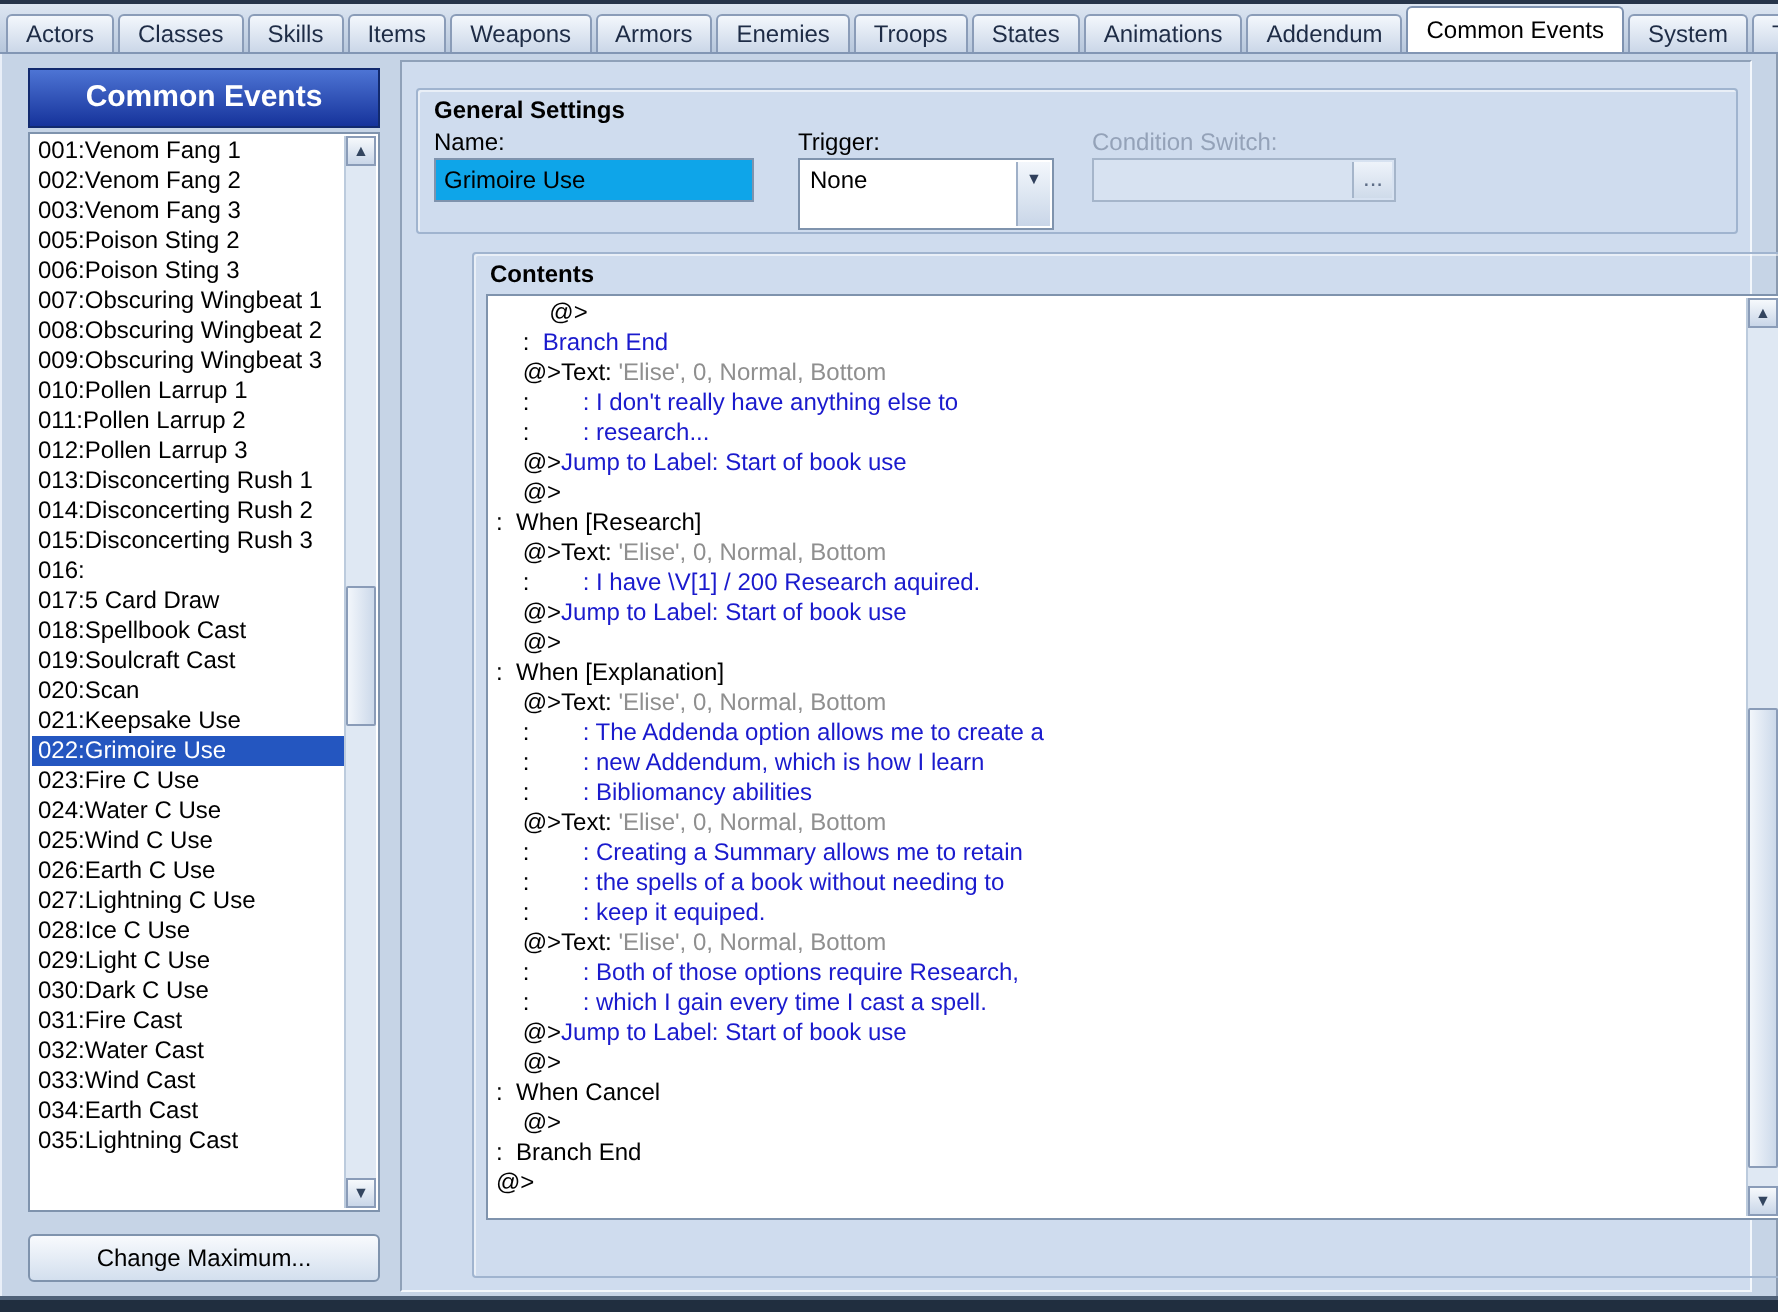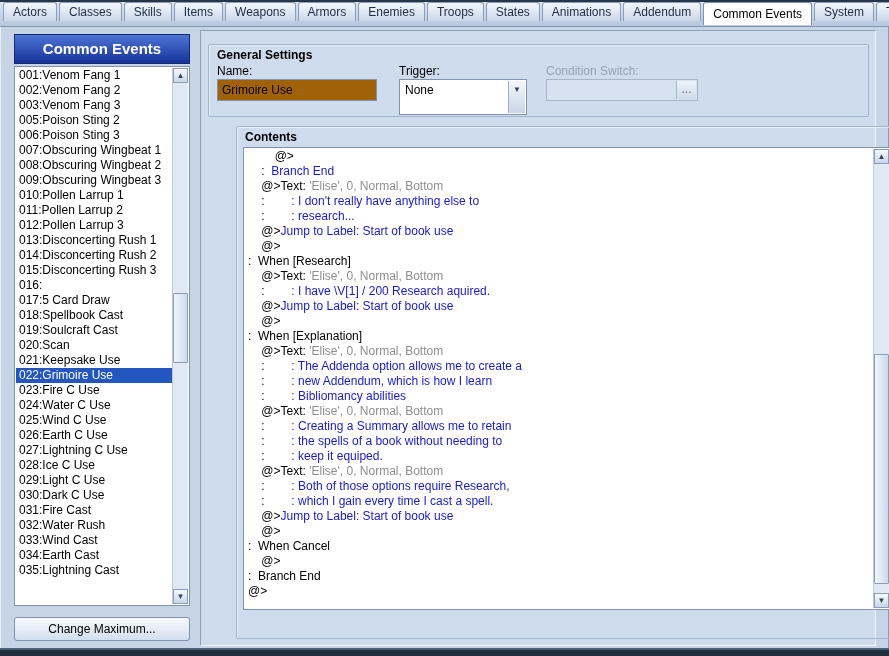--- a/index.html
+++ b/index.html
@@ -10,21 +10,21 @@
     background:#c6d4e6;
     box-shadow: inset 1px 0 #e9eff8, inset -1px 0 #8a9ab0;
   }
   
   .window-top-border { position:absolute; top:0; left:0; right:0; height:2px; background:#27354a; }
   .window-bottom-border { position:absolute; bottom:0; left:0; right:0; height:8px; background:#202e3f; border-top:2px solid #4e6077; }
 
   
   .tabbar { position:absolute; top:2px; left:0; right:0; height:25px;
     background:linear-gradient(#dde6f2,#b7c7dc); border-bottom:1px solid #8296b4;
-    display:flex; padding-left:3px; }
+    display:flex; align-items:flex-end; padding-left:3px; }
   .tab { height:19px; line-height:18px; padding:0 9px; margin-right:2px; white-space:nowrap;
     background:linear-gradient(#f3f7fc,#cbd7e8); border:1px solid #8a9cb8; border-bottom:none;
     border-radius:3px 3px 0 0; color:#1e2c46; }
   .tab.active { height:23px; line-height:22px; background:#fff; color:#000; border-color:#7e92b0; }
 
   
   .left-title { position:absolute; left:14px; top:34px; width:176px; height:30px;
     background:linear-gradient(var(--title-top,#4d74d4), var(--title-bottom,#16339b));
     border:1px solid #122a6e; color:#fff; font-weight:bold; font-size:15px;
     text-align:center; line-height:28px; }
@@ -54,21 +54,21 @@
   .right-panel { position:absolute; left:200px; top:30px; width:676px; height:616px;
     background:#cfdcee; border:1px solid; border-color:#8fa1b9 #f3f7fc #f3f7fc #8fa1b9; }
   .groupbox { position:absolute; border:1px solid #a0b4cf; border-radius:2px;
     box-shadow: inset 1px 1px 0 rgba(255,255,255,.55); }
   .gb-title { position:absolute; top:3px; left:8px; font-weight:bold; white-space:nowrap; }
   .gb-general { left:7px; top:13px; width:661px; height:73px; }
   .gb-contents { left:7px; top:95px; width:661px; height:513px;margin-left:28px; }
 
   .field-label { position:absolute; top:19px; white-space:nowrap; }
   .field-label.disabled { color:#94a2b8; }
-  .textinput { position:absolute; height:22px; background:#a16207; border:1px solid #7f93ad;
+  .textinput { position:absolute; height:22px; background:#0ea5e9; border:1px solid #7f93ad;
     font-family:"Liberation Sans",sans-serif; font-size:12px; padding:0 4px; color:#000; }
   .combo { position:absolute; height:36px; background:#fff; border:1px solid #7f93ad; }
   .combo-value { position:absolute; left:5px; top:0; line-height:20px; }
   .combo-btn { position:absolute; top:1px; right:1px; bottom:1px; width:17px;
     background:linear-gradient(#f3f7fc,#c9d6e8); border-left:1px solid #9fb0c8;
     text-align:center; }
   .combo-btn .chev { font-size:8px; color:#30405c; line-height:18px; display:block; }
   .cond-field { position:absolute; height:22px; background:#d7e2f1; border:1px solid #a5b5ca; }
   .cond-value { position:absolute; left:5px; top:0; line-height:20px; color:#8c9ab0; }
   .ellipsis-btn { position:absolute; top:1px; right:1px; bottom:1px; width:20px;
@@ -132,21 +132,21 @@
       <div class="list-item selected">022:Grimoire Use</div>
       <div class="list-item">023:Fire C Use</div>
       <div class="list-item">024:Water C Use</div>
       <div class="list-item">025:Wind C Use</div>
       <div class="list-item">026:Earth C Use</div>
       <div class="list-item">027:Lightning C Use</div>
       <div class="list-item">028:Ice C Use</div>
       <div class="list-item">029:Light C Use</div>
       <div class="list-item">030:Dark C Use</div>
       <div class="list-item">031:Fire Cast</div>
-      <div class="list-item">032:Water Rush</div>
+      <div class="list-item">032:Water Cast</div>
       <div class="list-item">033:Wind Cast</div>
       <div class="list-item">034:Earth Cast</div>
       <div class="list-item">035:Lightning Cast</div>
     </div>
   <div class="vscroll">
     <div class="sb-btn up"><span>▲</span></div>
     <div class="sb-track">
       <div class="sb-thumb" style="top:210px;height:70px;"></div>
     </div>
     <div class="sb-btn down"><span>▼</span></div>

